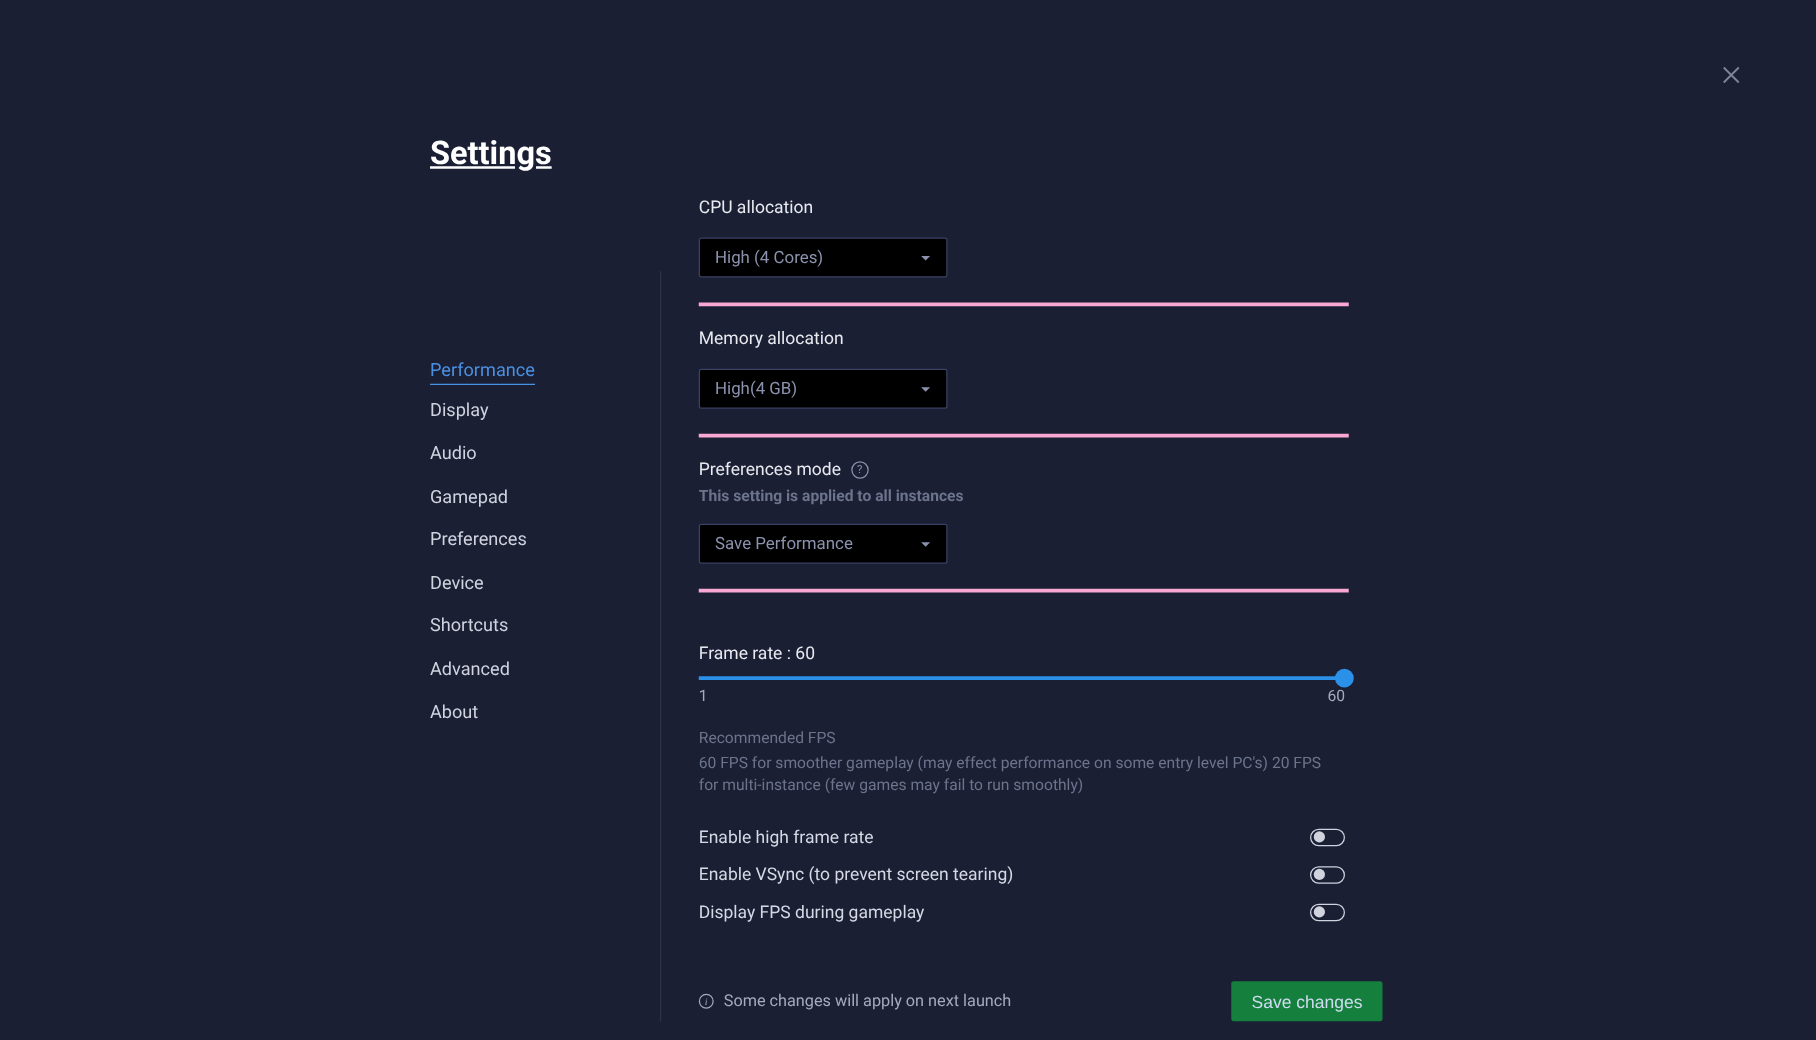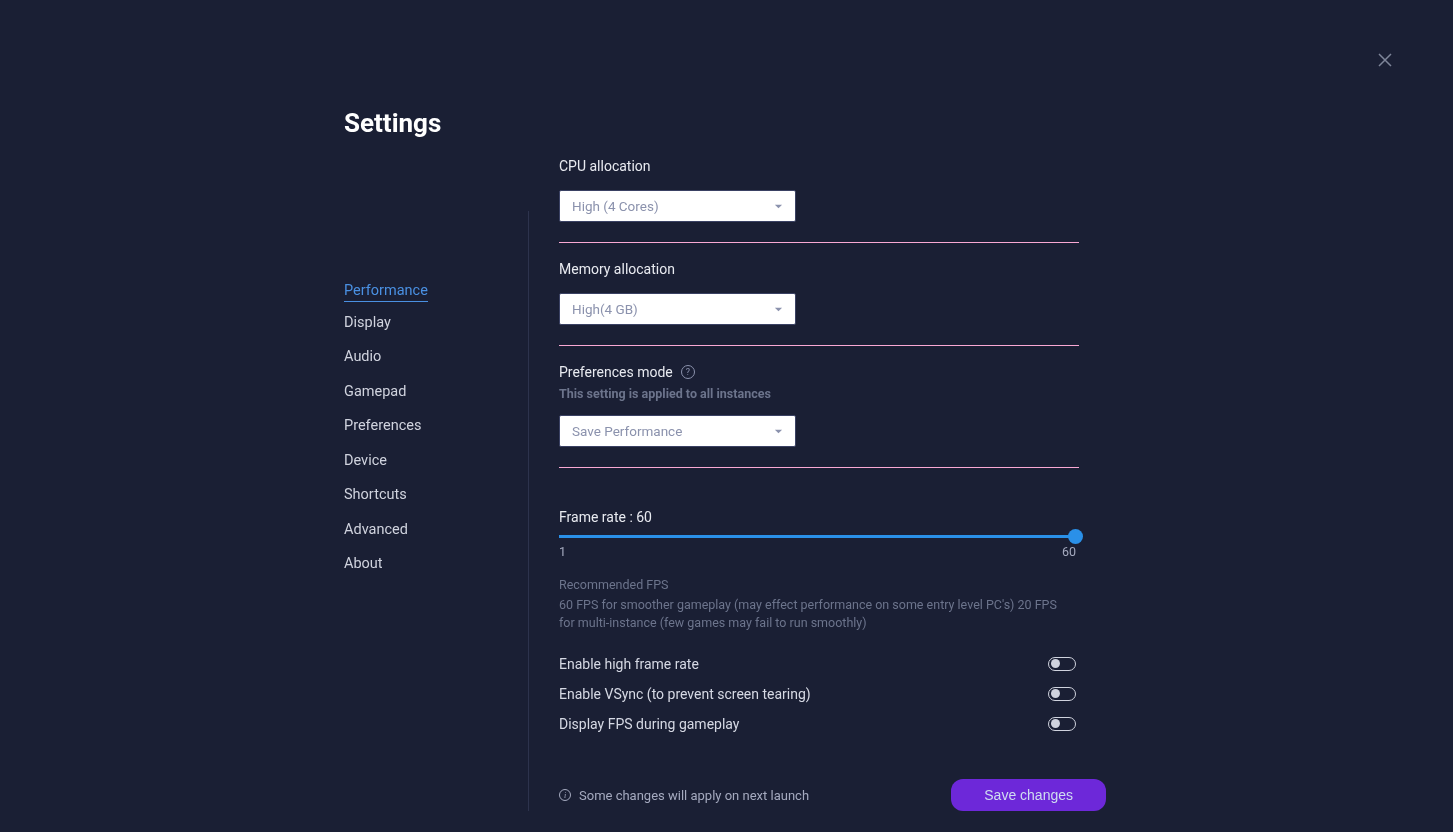--- a/index.html
+++ b/index.html
@@ -30,20 +30,21 @@
       padding: 100px 0 0 344px;
       align-items: flex-end;
     }
     .page-title {
       position: absolute;
       top: 108px;
       left: 344px;
       font-size: 26px;
       font-weight: 700;
       color: #ffffff;
+      text-decoration: underline;
     }
     .sidebar {
       width: 185px;
       padding-top: 65px;
       border-right: 1px solid #2d334d;
       height: 600px;
     }
     .sidebar-item {
       font-size: 14.5px;
       color: #d0d3de;
@@ -57,44 +58,44 @@
       border-bottom: 1px solid #4a90e2;
       padding-bottom: 2px;
     }
     .content {
       padding: 58px 0 0 30px;
       width: 550px;
     }
     .section {
       padding-bottom: 20px;
       margin-bottom: 18px;
-      border-bottom: 1px solid #f9a8d4;
+      border-bottom: 3px solid #f9a8d4;
     }
     .section:last-of-type { border-bottom: none; }
     .section-label {
       font-size: 14px;
       color: #e8eaf0;
       margin-bottom: 16px;
       display: flex;
       align-items: center;
       gap: 8px;
     }
     .section-sublabel {
       font-size: 12.5px;
       color: #6c748c;
       margin-top: -10px;
       margin-bottom: 14px;
       font-weight: bold;
     }
     .select {
-      background: #ffffff;
+      background: #000000;
       border: 1px solid #3a4163;
       color: #8b92ad;
       padding: 7px 12px;
-      width: 237px;
+      width: 199px;
       font-size: 13.5px;
       display: flex;
       align-items: center;
       justify-content: space-between;
       cursor: pointer;
       border-radius: 2px;
     }
     .select svg { width: 9px; height: 9px; fill: #8b92ad; }
     .help-icon {
       width: 14px; height: 14px;
@@ -202,27 +203,27 @@
       border: 1px solid #a5aabf;
       border-radius: 50%;
       display: inline-flex;
       align-items: center;
       justify-content: center;
       font-size: 8px;
       font-style: italic;
       font-family: serif;
     }
     .save-btn {
-      background: #6d28d9;
+      background: #15803d;
       color: #cfdcf0;
       border: none;
-      padding: 8px 33px;
+      padding: 8px 16px;
       font-size: 14px;
       cursor: pointer;
-      border-radius: 12px;
+      border-radius: 2px;
     }
   </style>
 </head>
 <body>
 
 <div class="close-btn">
   <svg viewBox="0 0 16 16">
       <path stroke="#7e8599" stroke-width="1.5" fill="none" d="M2 2 L14 14 M14 2 L2 14"></path>
     </svg>
 </div>

